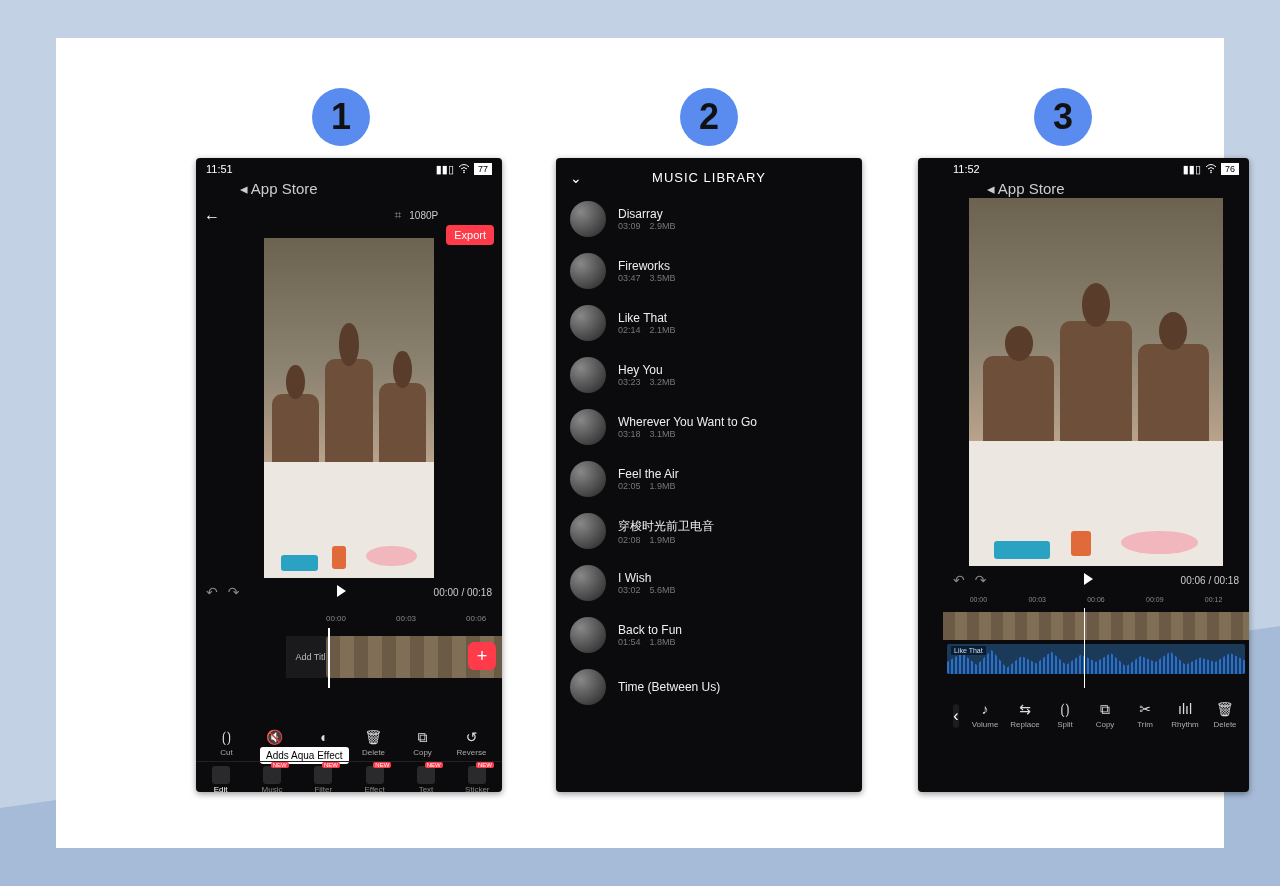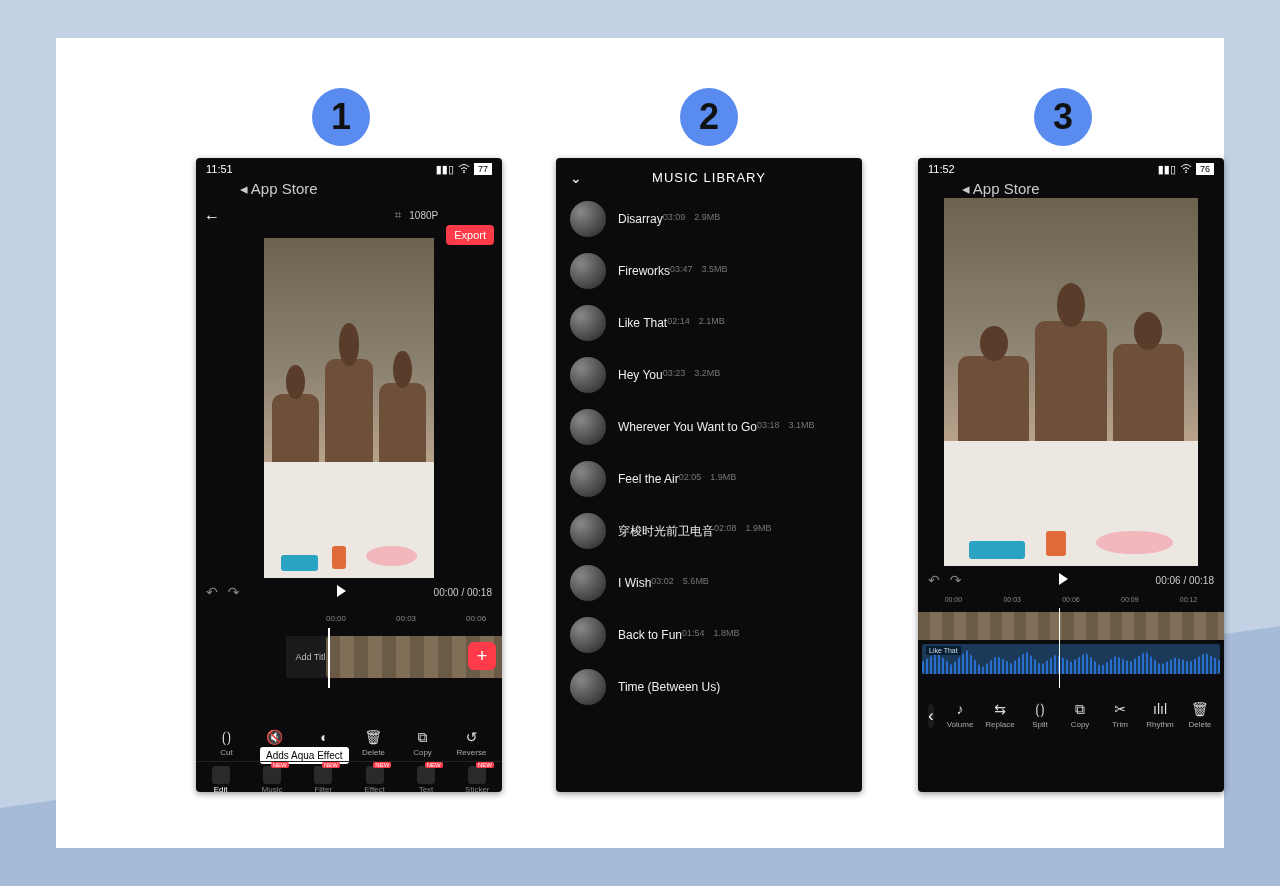--- a/index.html
+++ b/index.html
@@ -2,21 +2,21 @@
 <html><head>
 <meta charset="utf-8">
 <style>
 html,body{margin:0;padding:0;font-family:-apple-system,Helvetica,Arial,sans-serif;background:#c2d1e3;}
 .page{width:1280px;height:886px;position:relative;overflow:hidden;}
 .slant{position:absolute;bottom:0;left:0;width:100%;height:260px;background:#a6bbd8;clip-path:polygon(0 70%,100% 0,100% 100%,0 100%);}
 .card{position:absolute;left:56px;top:38px;width:1168px;height:810px;background:#fff;}
 .phone{position:absolute;width:306px;height:634px;background:#0b0b0d;color:#fff;overflow:hidden;border-radius:4px;box-shadow:0 2px 6px rgba(0,0,0,0.4);}
 .phone.p1{left:140px;top:120px;}
 .phone.p2{left:500px;top:120px;height:634px;width:306px;}
-.phone.p3{left:862px;top:120px;}
+.phone.p3{left:862px;top:120px;padding-left:25px;}
 .badge{position:absolute;width:58px;height:58px;border-radius:50%;background:#5a8cf0;color:#111;font-size:36px;font-weight:600;display:flex;align-items:center;justify-content:center;top:50px;}
 .badge.b1{left:256px;} .badge.b2{left:624px;} .badge.b3{left:978px;}
 
 
 .status{display:flex;align-items:center;justify-content:space-between;padding:2px 10px;font-size:11px;height:18px;}
 .status .right{display:flex;align-items:center;gap:4px;}
 .battery{border:1px solid #fff;border-radius:0;padding:0 3px;font-size:9px;background:#fff;color:#000;display:inline-block;}
 .back-store{font-size:15px;padding:0 10px;color:#ccc;margin-left:34px;}
 .topbar{display:flex;align-items:center;justify-content:space-between;padding:4px 8px;height:26px;}
 .export{background:#ff3b4a;border-radius:4px;font-size:11px;padding:4px 8px;margin-top:40px;}
@@ -53,21 +53,21 @@
 
 
 .mhdr{text-align:center;font-size:13px;letter-spacing:1px;padding:12px 0 8px;position:relative;}
 .chev{position:absolute;left:14px;top:12px;font-size:14px;}
 .mtabs{display:flex;gap:6px;padding:0 10px 8px;font-size:11px;color:#777;align-items:center;}
 .mtab{padding:5px 10px;border-radius:14px;}
 .mtab.active{background:#2b2b2d;color:#eee;}
 .tracks{display:flex;flex-direction:column;}
 .track{display:flex;align-items:center;gap:12px;padding:8px 14px;}
 .thumb{width:36px;height:36px;border-radius:50%;background:radial-gradient(circle at 30% 30%,#888,#222);flex-shrink:0;}
-.tmeta{display:flex;flex-direction:row;}
+.tmeta{display:flex;flex-direction:column;}
 .tname{font-size:12px;color:#eee;}
 .tinfo{font-size:9px;color:#777;}
 
 
 .tl3{position:relative;height:100px;margin-top:2px;}
 .ruler3{height:12px;font-size:7px;color:#888;display:flex;justify-content:space-around;padding:0 6px;}
 .strip3{position:absolute;top:16px;left:0;right:0;height:28px;background:repeating-linear-gradient(90deg,#6b5a45 0 12px,#806e56 12px 24px);}
 .audio{position:absolute;top:48px;left:4px;right:4px;height:30px;background:#1b3a5a;border-radius:2px;overflow:hidden;}
 .wave{position:absolute;inset:0;background:repeating-linear-gradient(90deg,#2f86ff 0 2px,transparent 2px 4px);opacity:.7;clip-path:polygon(0 60%,5% 30%,10% 70%,15% 20%,20% 80%,25% 40%,30% 65%,35% 25%,40% 70%,45% 35%,50% 60%,55% 30%,60% 75%,65% 40%,70% 60%,75% 25%,80% 70%,85% 45%,90% 60%,95% 30%,100% 55%,100% 100%,0 100%);} 
 .alabel{position:absolute;top:2px;left:4px;background:#0a1e33;font-size:7px;padding:1px 3px;color:#cde;}

